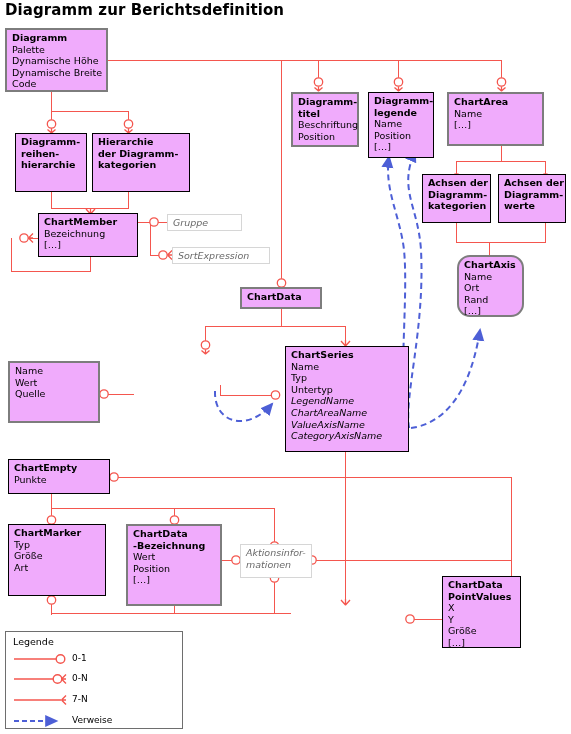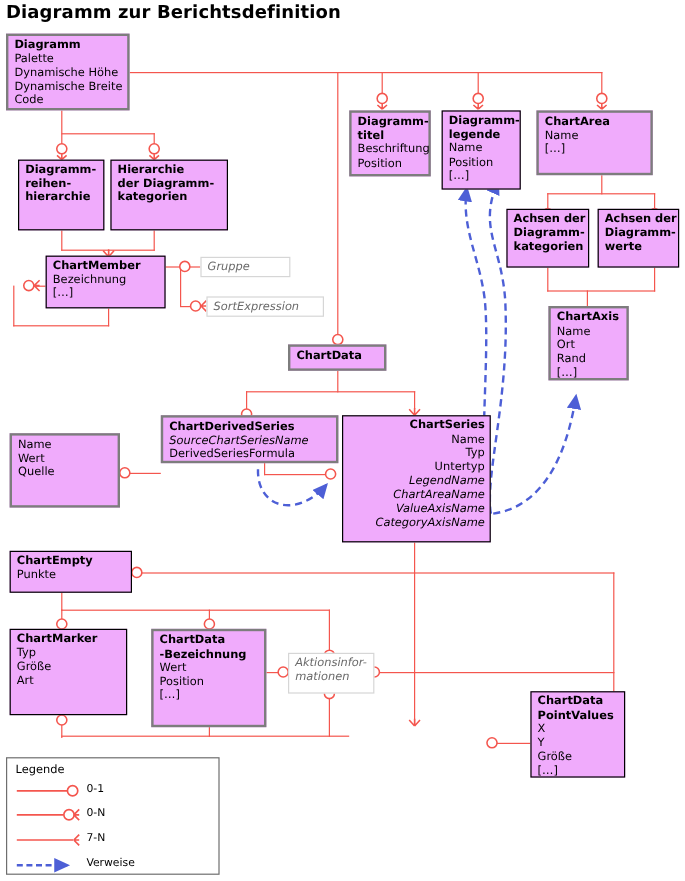--- a/index.html
+++ b/index.html
@@ -267,45 +267,40 @@
 Diagramm-
 kategorien</span>
   </div>
 
   <div class="box blk" style="left:498px;top:174px;width:68px;height:49px;">
     <span class="t">Achsen der
 Diagramm-
 werte</span>
   </div>
 
-  <div class="box gray" style="left:457px;top:255px;width:67px;height:62px;">
+  <div class="box gray" style="left:457px;top:255px;width:67px;height:62px;border-radius:13px;">
     <span class="t">ChartAxis</span>
     <span class="f">Name</span>
     <span class="f">Ort</span>
     <span class="f">Rand</span>
     <span class="f">[…]</span>
   </div>
 
   <div class="box gray" style="left:240px;top:287px;width:82px;height:22px;">
     <span class="t">ChartData</span>
   </div>
 
   <div class="box gray" style="left:8px;top:361px;width:92px;height:62px;">
     <span class="f">Name</span>
     <span class="f">Wert</span>
     <span class="f">Quelle</span>
   </div>
 
-  <div class="box gray" style="left:134px;top:346px;width:148px;height:40px;">
-    <span class="t">ChartDerivedSeries</span>
-    <span class="f it">SourceChartSeriesName</span>
-    <span class="f">DerivedSeriesFormula</span>
-  </div>
-
-  <div class="box blk" style="left:285px;top:346px;width:124px;height:106px;text-align:right;">
+
+  <div class="box blk" style="left:285px;top:346px;width:124px;height:106px;">
     <span class="t">ChartSeries</span>
     <span class="f">Name</span>
     <span class="f">Typ</span>
     <span class="f">Untertyp</span>
     <span class="f it">LegendName</span>
     <span class="f it">ChartAreaName</span>
     <span class="f it">ValueAxisName</span>
     <span class="f it">CategoryAxisName</span>
   </div>
 

